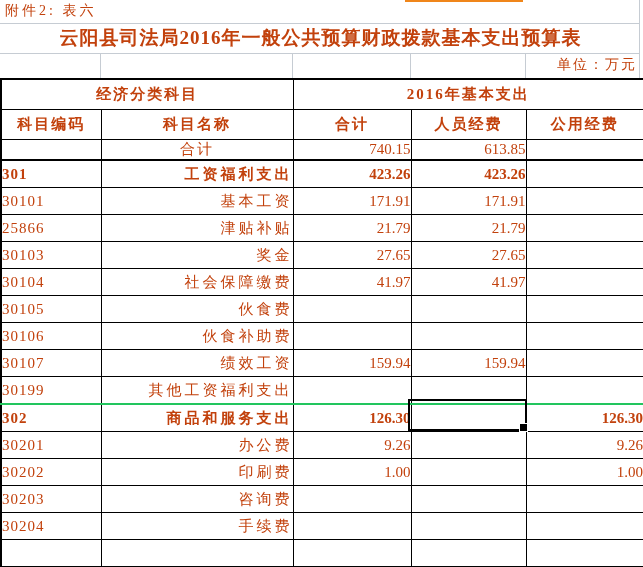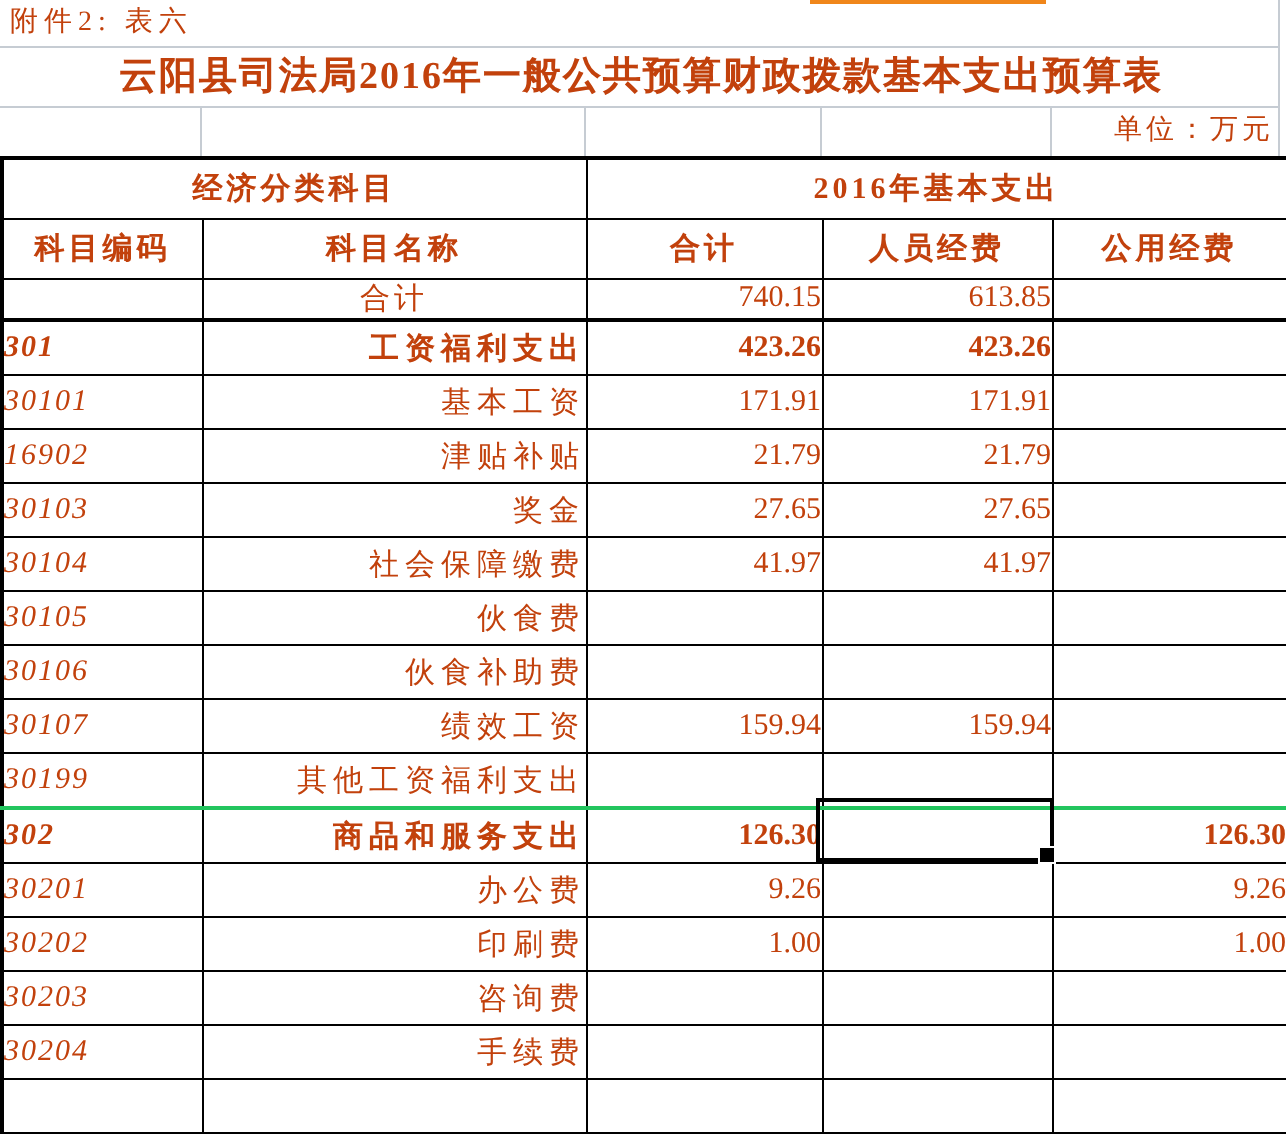--- a/index.html
+++ b/index.html
@@ -36,21 +36,21 @@
     font-size:15px;
   }
   table.budget th,table.budget td{
     border:1px solid #000;
     overflow:hidden;white-space:nowrap;
     padding:0;
     font-weight:normal;
   }
   table.budget th{height:29px;text-align:center;font-weight:bold;letter-spacing:2px;margin-left:24px;}
   tr.data-row td{height:26px;}
-  .cell-code{padding-left:6px;letter-spacing:1px;text-align:left;font-style:italic;}
+  .cell-code{padding-left:6px;letter-spacing:1px;text-align:left;}
   .cell-name{padding-left:8px;letter-spacing:3px;text-align:right;}
   .cell-total,.cell-personnel,.cell-public{text-align:right;padding-right:4px;}
   
   th.group-right,th.col-total,td.cell-total{border-left:2px solid #000;}
   
   tr.summary td{height:19px;border-bottom:2px solid #000;}
   tr.summary .cell-name{text-align:center;padding-left:0;letter-spacing:2px;}
   
   tr.section td{font-weight:bold;}
   
@@ -123,21 +123,21 @@
           <td class="cell-public"></td>
         </tr>
         <tr class="data-row">
           <td class="cell-code">30101</td>
           <td class="cell-name">基本工资</td>
           <td class="cell-total">171.91</td>
           <td class="cell-personnel">171.91</td>
           <td class="cell-public"></td>
         </tr>
         <tr class="data-row">
-          <td class="cell-code">16902</td>
+          <td class="cell-code">25866</td>
           <td class="cell-name">津贴补贴</td>
           <td class="cell-total">21.79</td>
           <td class="cell-personnel">21.79</td>
           <td class="cell-public"></td>
         </tr>
         <tr class="data-row">
           <td class="cell-code">30103</td>
           <td class="cell-name">奖金</td>
           <td class="cell-total">27.65</td>
           <td class="cell-personnel">27.65</td>

